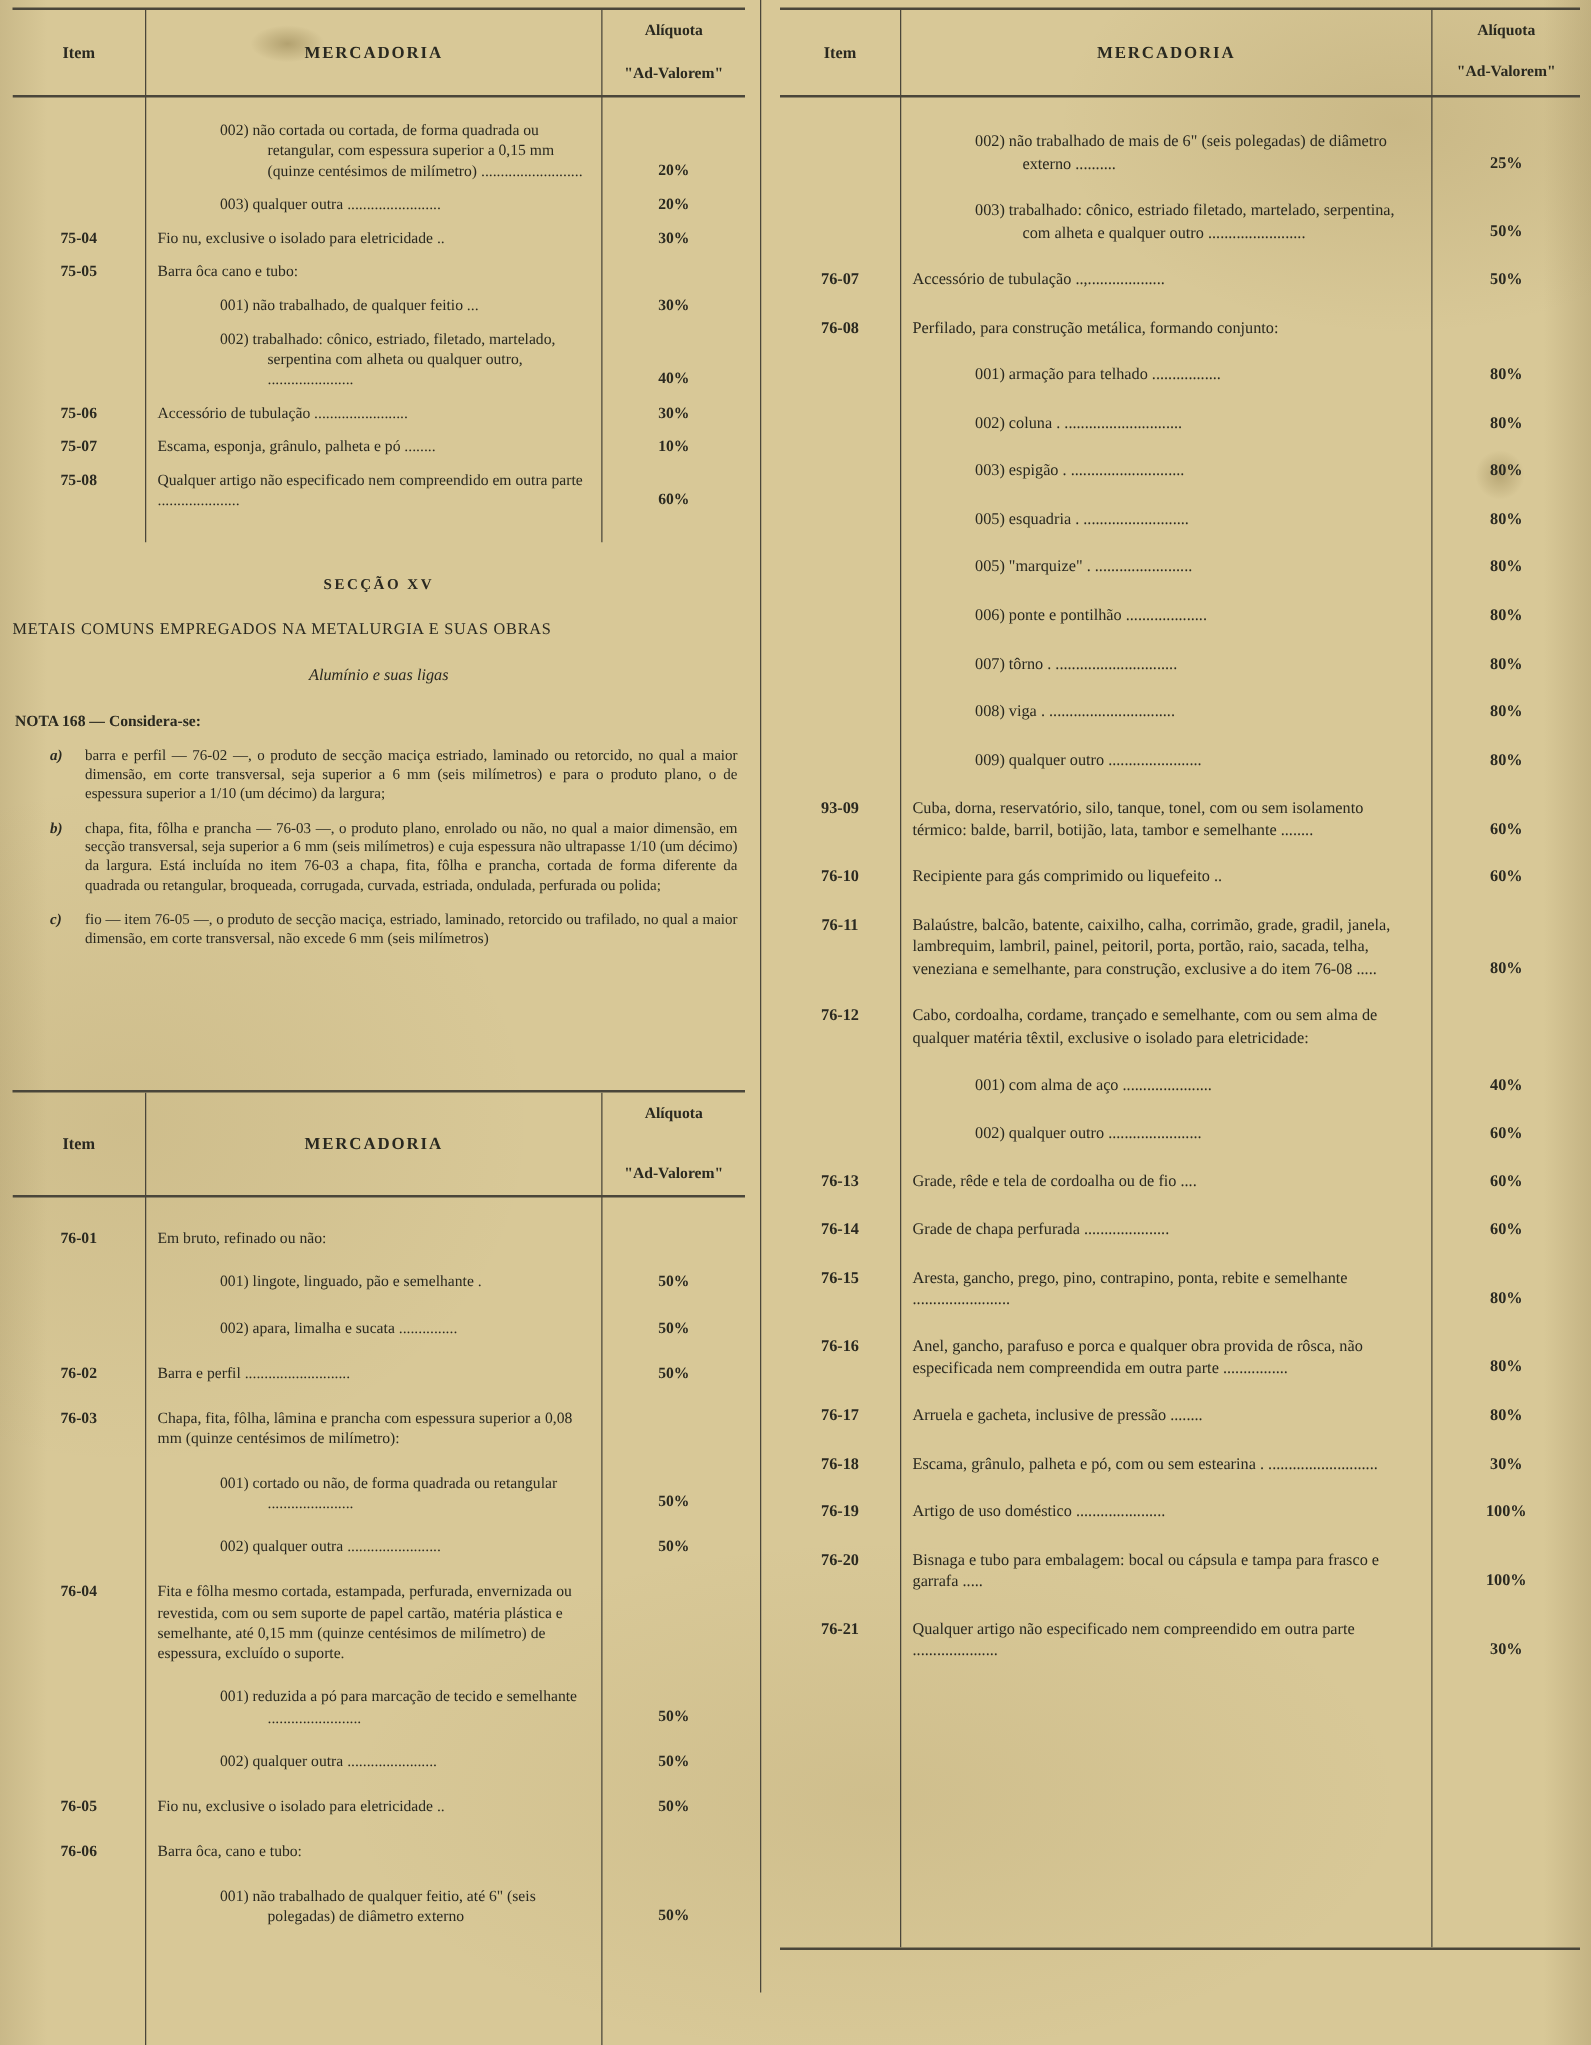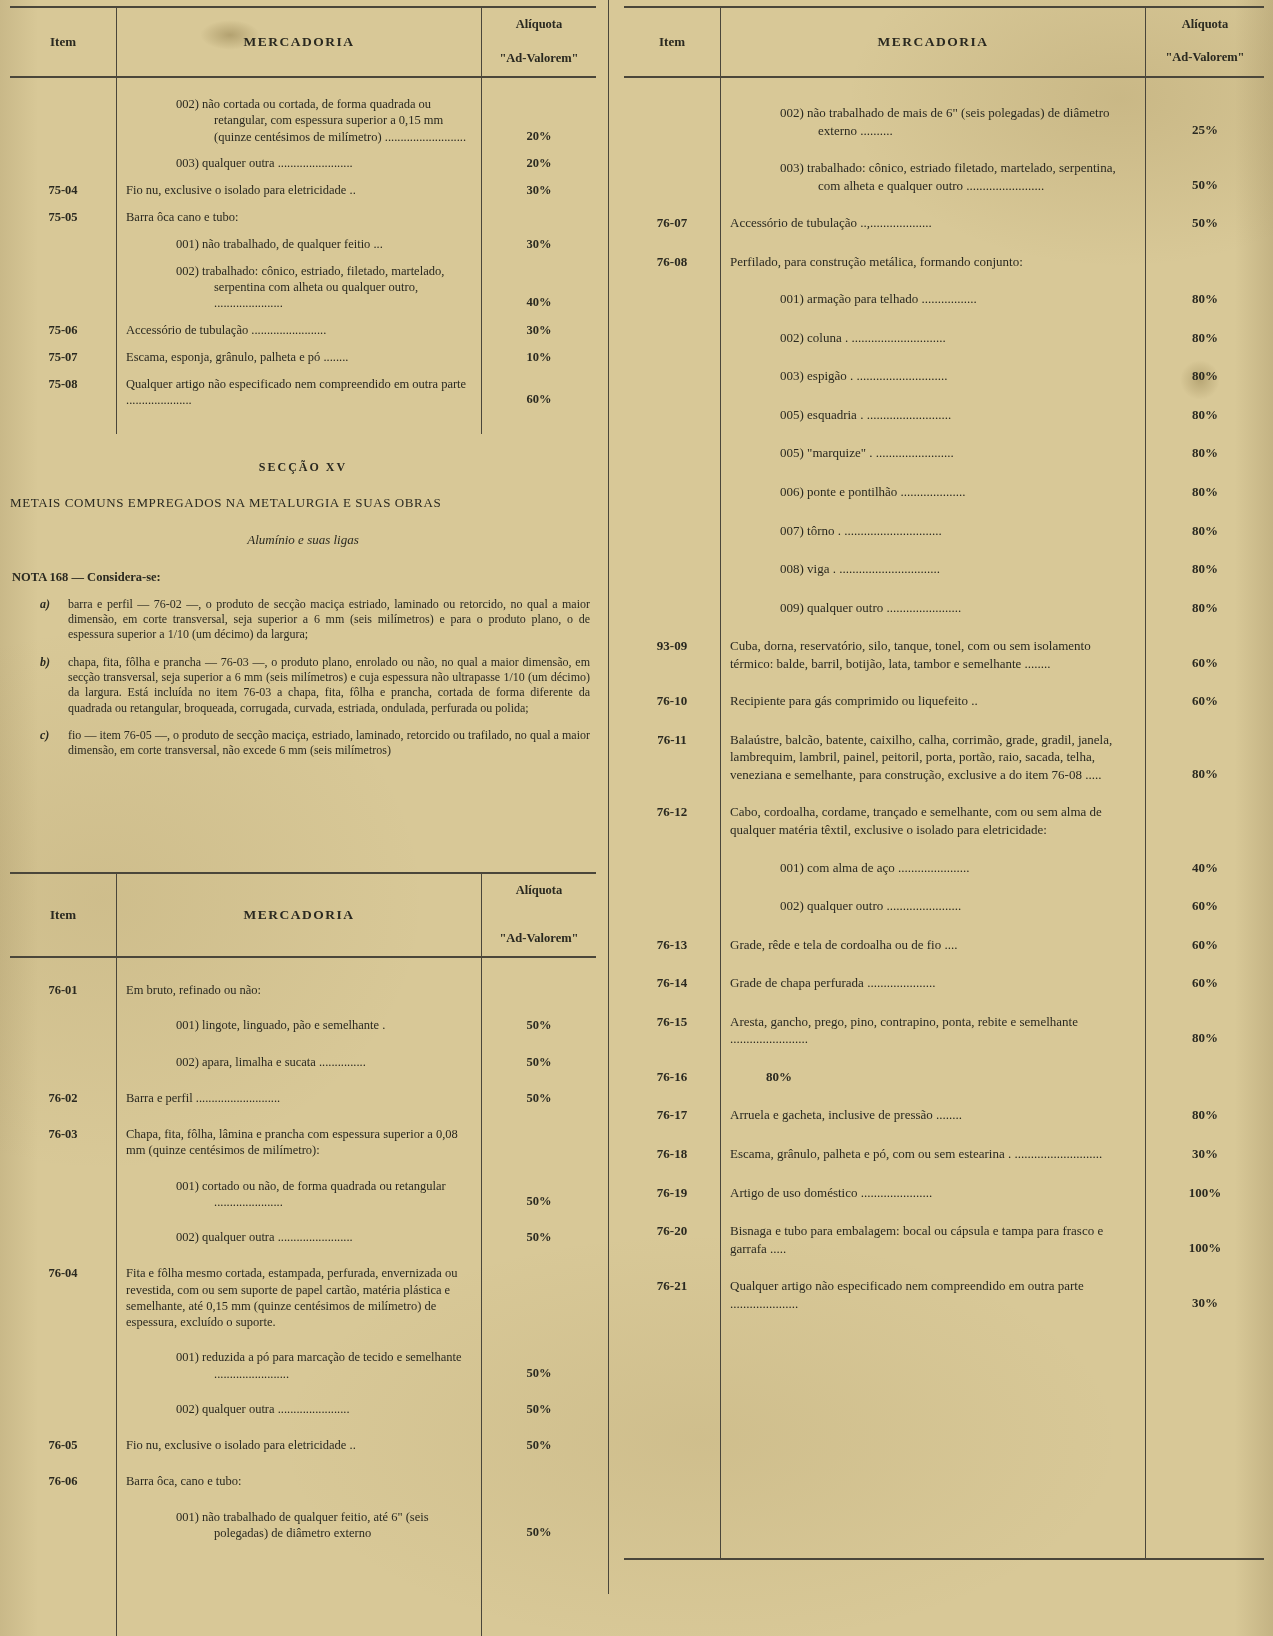--- a/index.html
+++ b/index.html
@@ -345,20 +345,21 @@
           <div class="c-desc">Grade de chapa perfurada .....................</div>
           <div class="c-rate">60%</div>
         </div>
         <div class="row">
           <div class="c-item">76-15</div>
           <div class="c-desc">Aresta, gancho, prego, pino, contrapino, ponta, rebite e semelhante ........................</div>
           <div class="c-rate">80%</div>
         </div>
         <div class="row">
           <div class="c-item">76-16</div>
+          <div class="c-desc">Anel, gancho, parafuso e porca e qualquer obra provida de rôsca, não especificada nem compreendida em outra parte ................</div>
           <div class="c-rate">80%</div>
         </div>
         <div class="row">
           <div class="c-item">76-17</div>
           <div class="c-desc">Arruela e gacheta, inclusive de pressão ........</div>
           <div class="c-rate">80%</div>
         </div>
         <div class="row">
           <div class="c-item">76-18</div>
           <div class="c-desc">Escama, grânulo, palheta e pó, com ou sem estearina . ...........................</div>

